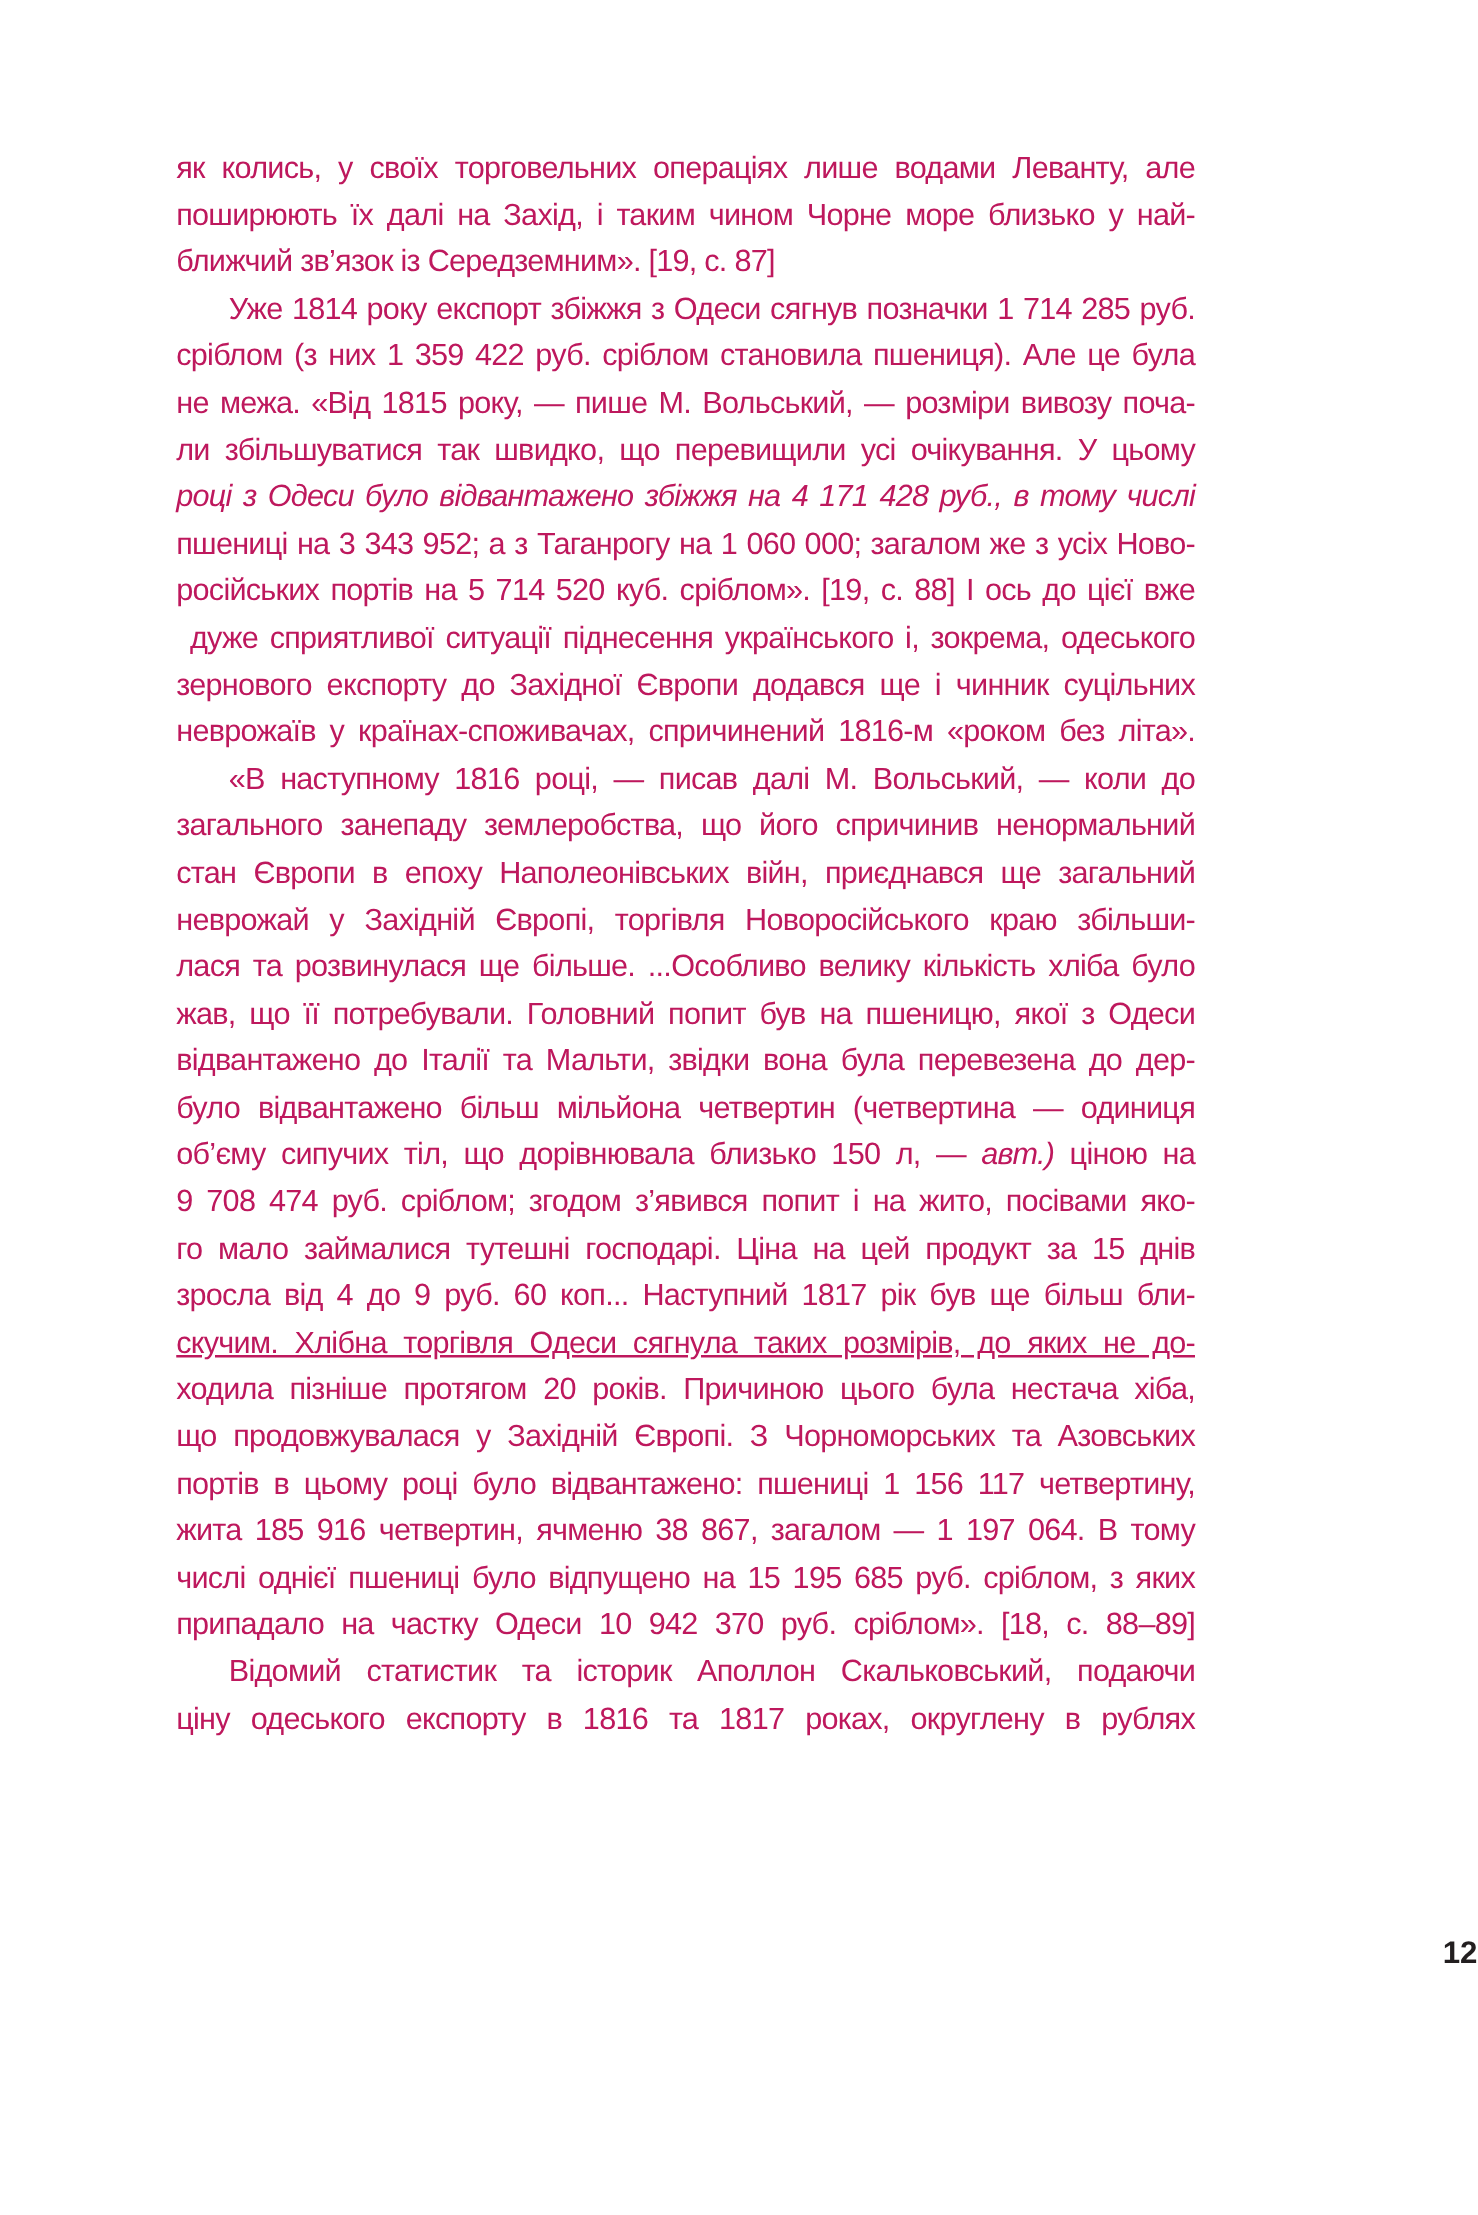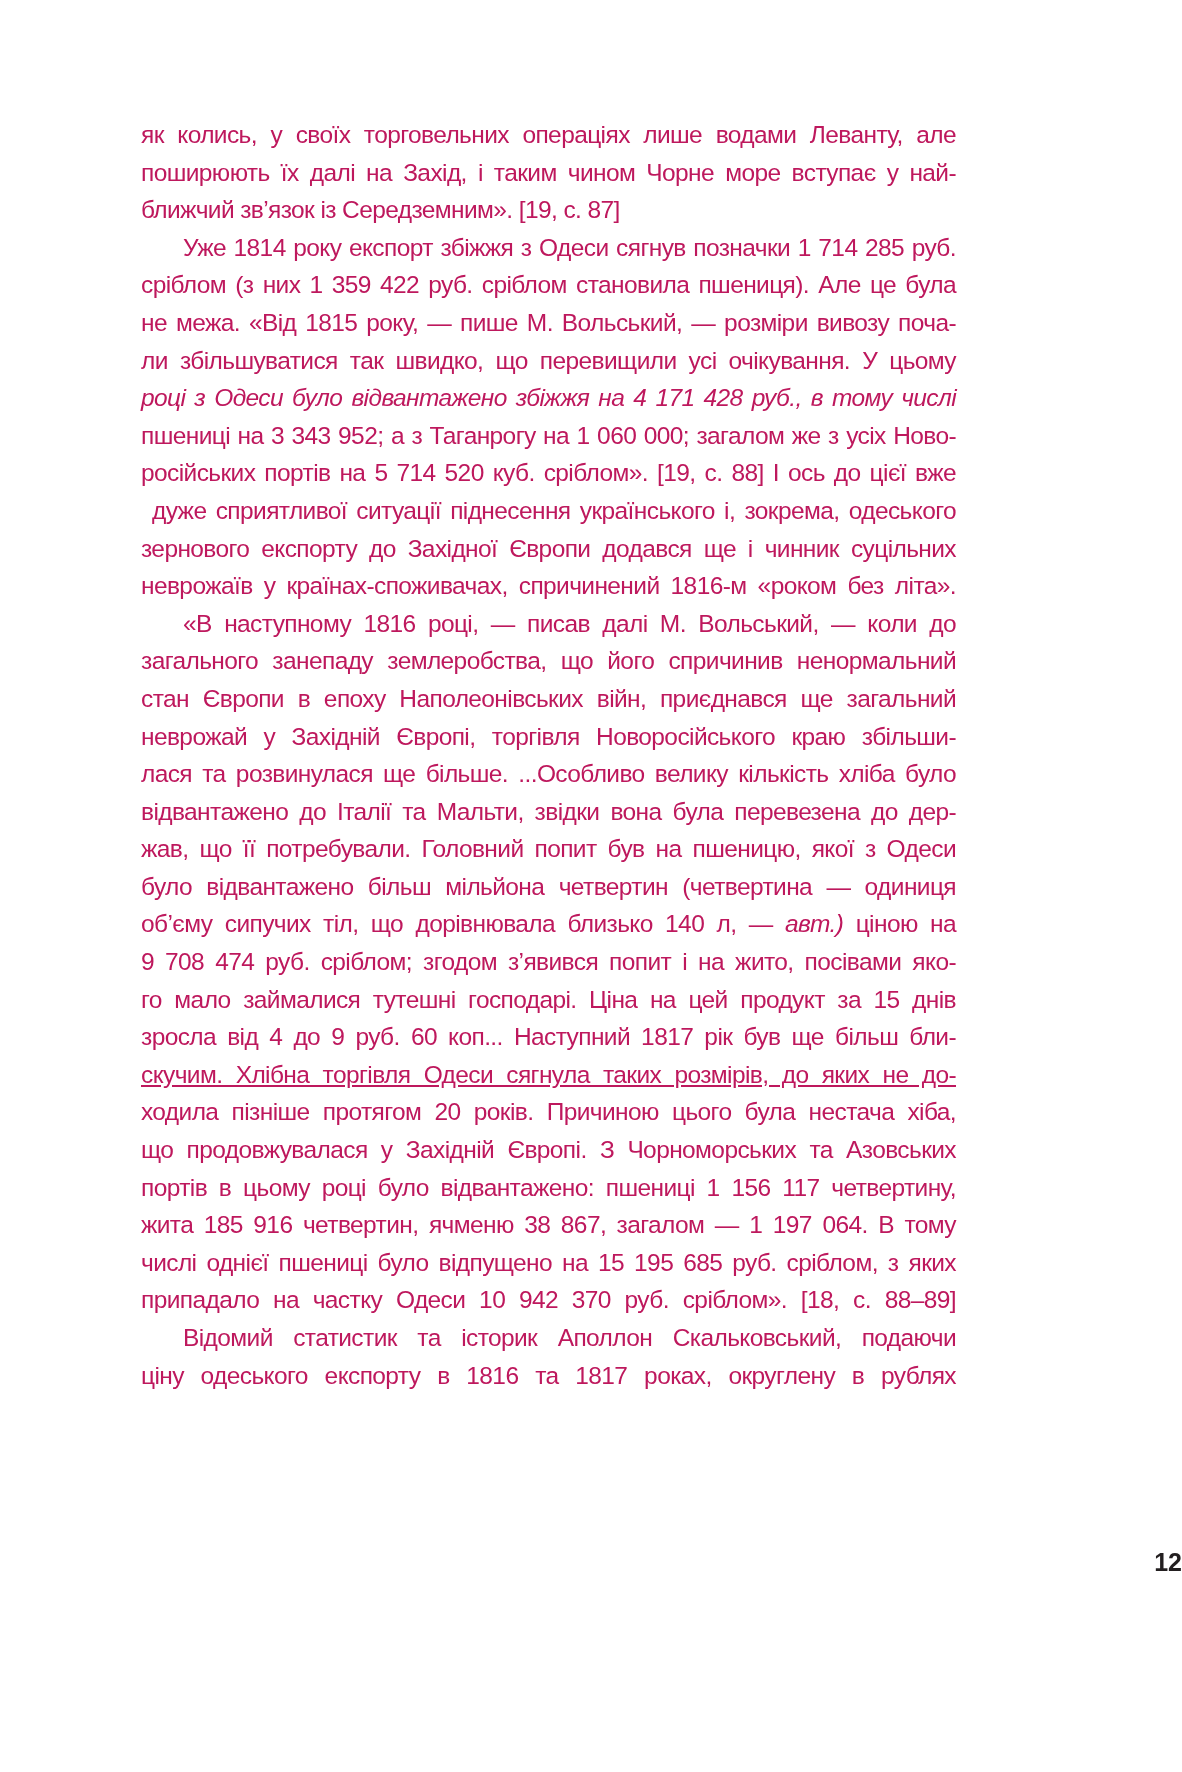--- a/index.html
+++ b/index.html
@@ -39,21 +39,21 @@
     font-weight: bold;
   }
 </style>
 </head>
 <body>
 
 <div class="page">
 
   <div class="para">
     <span class="line" style="white-space: nowrap; display: block;"><span style="word-spacing: 0px;">як колись, у своїх торговельних операціях лише водами Леванту, але</span></span>
-    <span class="line" style="white-space: nowrap; display: block;"><span style="word-spacing: 0px;">поширюють їх далі на Захід, і таким чином Чорне море вступає у най-</span></span>
+    <span class="line" style="white-space: nowrap; display: block;"><span style="word-spacing: 0px;">поширюють їх далі на Захід, і таким чином Чорне море близько у най-</span></span>
     <span class="line last">ближчий зв’язок із Середземним». [19, с. 87]</span>
   </div>
 
   <div class="para">
     <span class="line indent" style="white-space: nowrap; display: block;"><span style="word-spacing: 0px;">Уже 1814 року експорт збіжжя з Одеси сягнув позначки 1 714 285 руб.</span></span>
     <span class="line" style="white-space: nowrap; display: block;"><span style="word-spacing: 0px;">сріблом (з них 1 359 422 руб. сріблом становила пшениця). Але це була</span></span>
     <span class="line" style="white-space: nowrap; display: block;"><span style="word-spacing: 0px;">не межа. «Від 1815 року, — пише М. Вольський, — розміри вивозу почa-</span></span>
     <span class="line" style="white-space: nowrap; display: block;"><span style="word-spacing: 0px;">ли збільшуватися так швидко, що перевищили усі очікування. У цьому</span></span>
     <span class="line" style="white-space: nowrap; display: block;"><span style="word-spacing: 0px; font-style: italic;">році з Одеси було відвантажено збіжжя на 4 171 428 руб., в тому числі</span></span>
     <span class="line" style="white-space: nowrap; display: block;"><span style="word-spacing: 0px;">пшениці на 3 343 952; а з Таганрогу на 1 060 000; загалом же з усіх Ново-</span></span>
@@ -62,24 +62,24 @@
     <span class="line" style="white-space: nowrap; display: block;"><span style="word-spacing: 0px;">зернового експорту до Західної Європи додався ще і чинник суцільних</span></span>
     <span class="line" style="white-space: nowrap; display: block;"><span style="word-spacing: 0px;">неврожаїв у країнах-споживачах, спричинений 1816-м «роком без літа».</span></span>
   </div>
 
   <div class="para">
     <span class="line indent" style="white-space: nowrap; display: block;"><span style="word-spacing: 0px;">«В наступному 1816 році, — писав далі М. Вольський, — коли до</span></span>
     <span class="line" style="white-space: nowrap; display: block;"><span style="word-spacing: 0px;">загального занепаду землеробства, що його спричинив ненормальний</span></span>
     <span class="line" style="white-space: nowrap; display: block;"><span style="word-spacing: 0px;">стан Європи в епоху Наполеонівських війн, приєднався ще загальний</span></span>
     <span class="line" style="white-space: nowrap; display: block;"><span style="word-spacing: 0px;">неврожай у Західній Європі, торгівля Новоросійського краю збільши-</span></span>
     <span class="line" style="white-space: nowrap; display: block;"><span style="word-spacing: 0px;">лася та розвинулася ще більше. ...Особливо велику кількість хліба було</span></span>
+    <span class="line" style="white-space: nowrap; display: block;"><span style="word-spacing: 0px;">жав, що її потребували. Головний попит був на пшеницю, якої з Одеси</span></span>
     <span class="line" style="white-space: nowrap; display: block;"><span style="word-spacing: 0px;">відвантажено до Італії та Мальти, звідки вона була перевезена до дер-</span></span>
-    <span class="line" style="white-space: nowrap; display: block;"><span style="word-spacing: 0px;">жав, що її потребували. Головний попит був на пшеницю, якої з Одеси</span></span>
     <span class="line" style="white-space: nowrap; display: block;"><span style="word-spacing: 0px;">було відвантажено більш мільйона четвертин (четвертина — одиниця</span></span>
-    <span class="line" style="white-space: nowrap; display: block;"><span style="word-spacing: 0px;"><span>об’єму сипучих тіл, що дорівнювала близько 140 л, — </span><em>авт.)</em><span> ціною на</span></span></span>
+    <span class="line" style="white-space: nowrap; display: block;"><span style="word-spacing: 0px;"><span>об’єму сипучих тіл, що дорівнювала близько 150 л, — </span><em>авт.)</em><span> ціною на</span></span></span>
     <span class="line" style="white-space: nowrap; display: block;"><span style="word-spacing: 0px;">9 708 474 руб. сріблом; згодом з’явився попит і на жито, посівами яко-</span></span>
     <span class="line" style="white-space: nowrap; display: block;"><span style="word-spacing: 0px;">го мало займалися тутешні господарі. Ціна на цей продукт за 15 днів</span></span>
     <span class="line" style="white-space: nowrap; display: block;"><span style="word-spacing: 0px;">зросла від 4 до 9 руб. 60 коп... Наступний 1817 рік був ще більш бли-</span></span>
     <span class="line" style="white-space: nowrap; display: block;"><span style="word-spacing: 0px; text-decoration: underline;">скучим. Хлібна торгівля Одеси сягнула таких розмірів, до яких не до-</span></span>
     <span class="line" style="white-space: nowrap; display: block;"><span style="word-spacing: 0px;">ходила пізніше протягом 20 років. Причиною цього була нестача хіба,</span></span>
     <span class="line" style="white-space: nowrap; display: block;"><span style="word-spacing: 0px;">що продовжувалася у Західній Європі. З Чорноморських та Азовських</span></span>
     <span class="line" style="white-space: nowrap; display: block;"><span style="word-spacing: 0px;">портів в цьому році було відвантажено: пшениці 1 156 117 четвертину,</span></span>
     <span class="line" style="white-space: nowrap; display: block;"><span style="word-spacing: 0px;">жита 185 916 четвертин, ячменю 38 867, загалом — 1 197 064. В тому</span></span>
     <span class="line" style="white-space: nowrap; display: block;"><span style="word-spacing: 0px;">числі однієї пшениці було відпущено на 15 195 685 руб. сріблом, з яких</span></span>
     <span class="line" style="white-space: nowrap; display: block;"><span style="word-spacing: 0px;">припадало на частку Одеси 10 942 370 руб. сріблом». [18, с. 88–89]</span></span>

